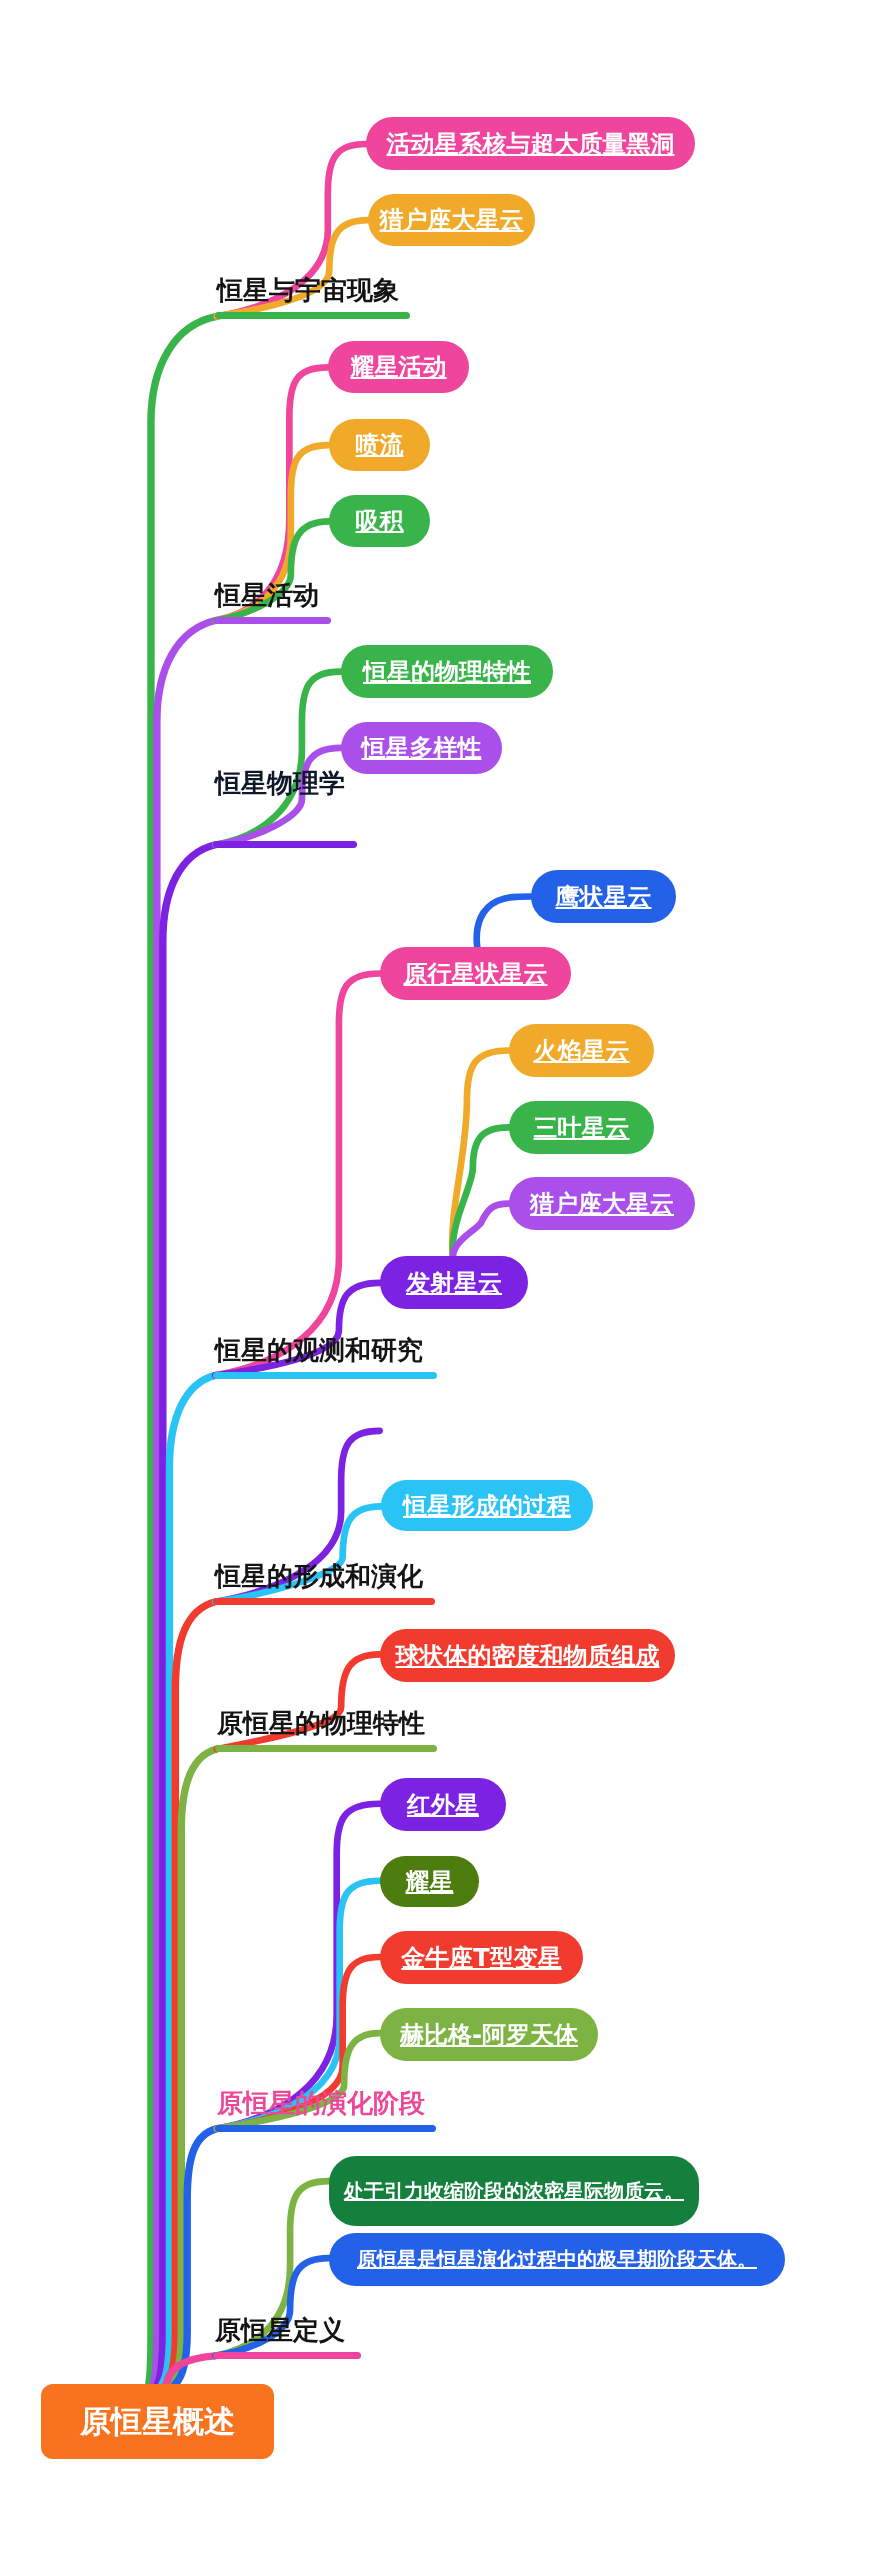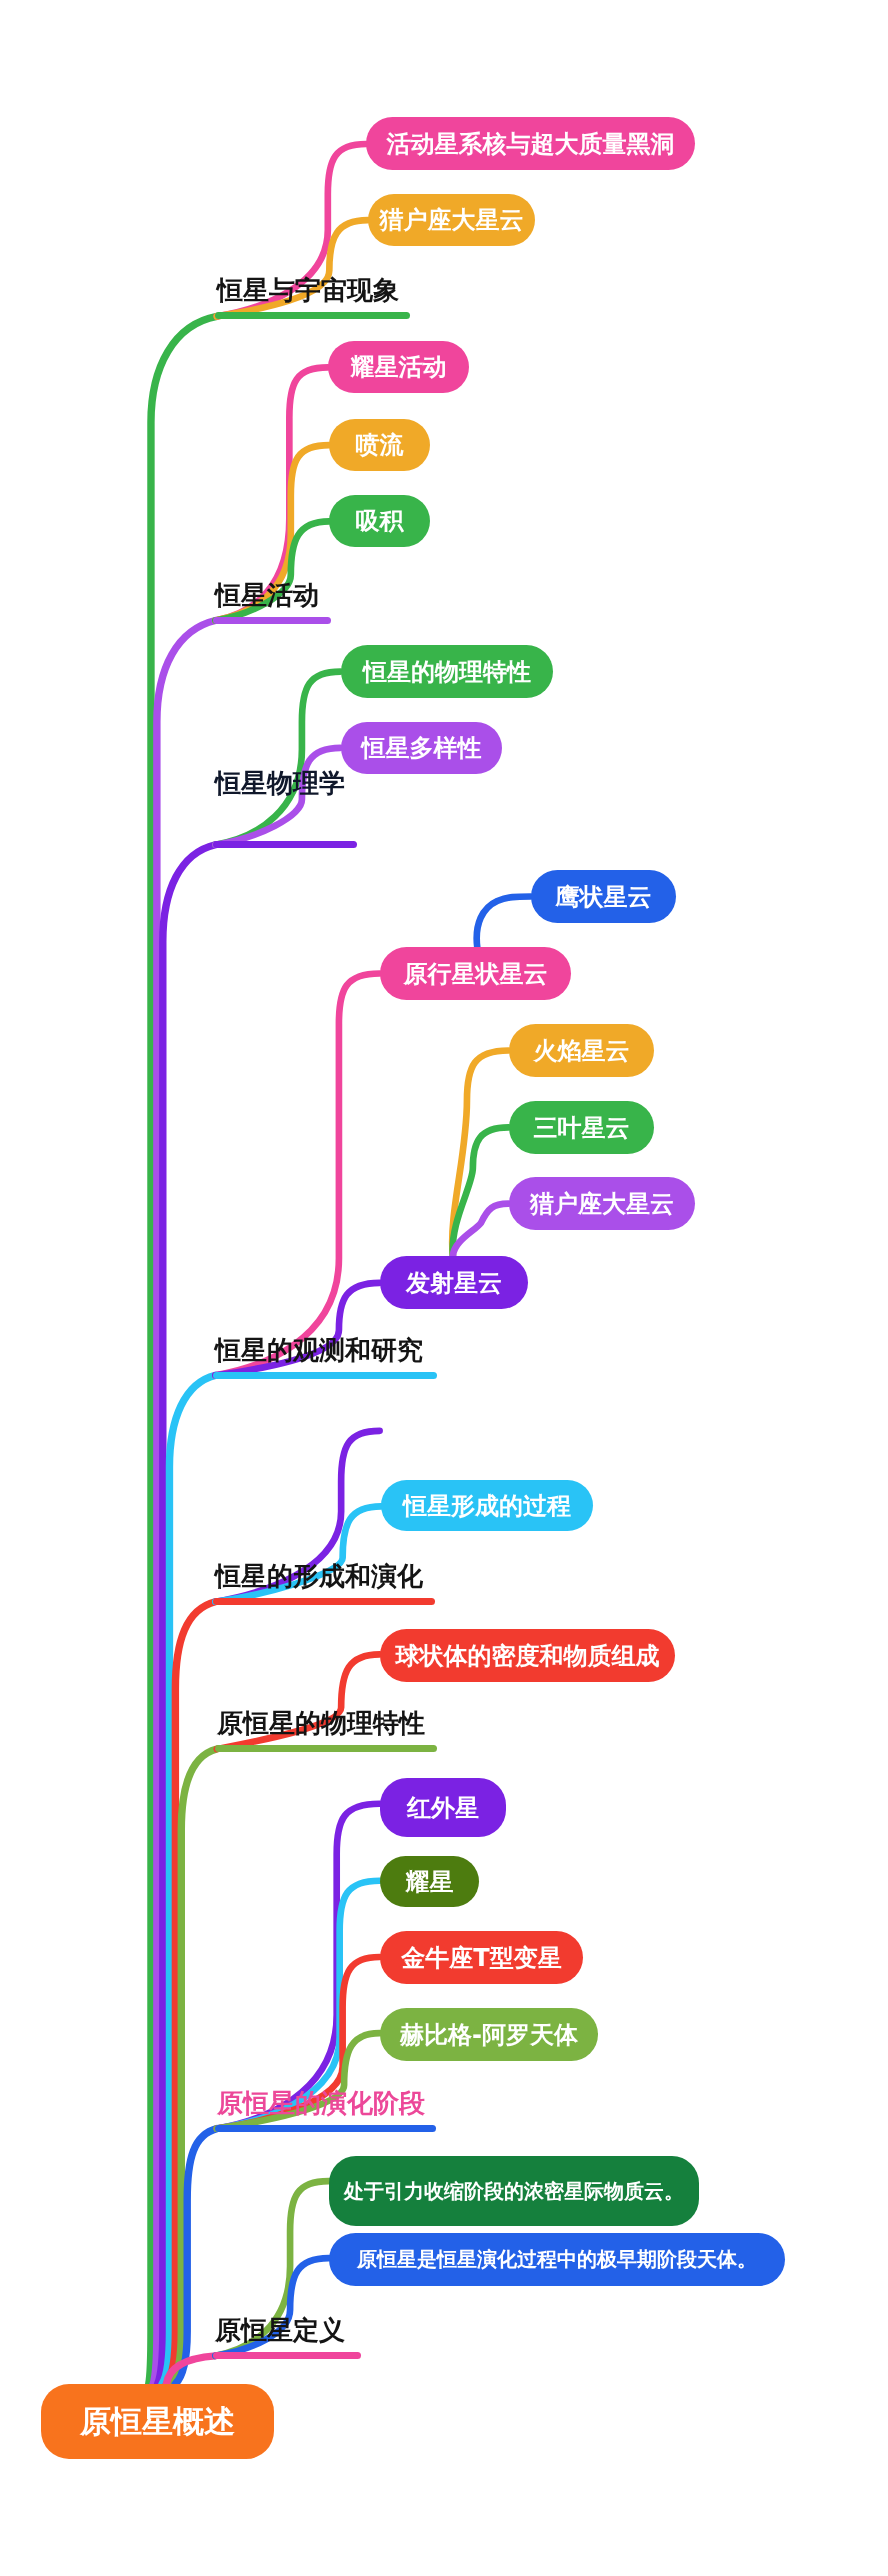--- a/index.html
+++ b/index.html
@@ -9,34 +9,34 @@
     background:#ffffff;
     font-family:"DejaVu Sans","Liberation Sans",sans-serif;
     overflow:hidden;
   }
   #wires{position:absolute;left:0;top:0;z-index:1;}
   .node-pill{
     position:absolute;z-index:3;
     display:flex;align-items:center;justify-content:center;
     border-radius:27px;
     color:#ffffff;font-weight:bold;font-size:24px;
-    white-space:nowrap;cursor:pointer;
+    white-space:nowrap;cursor:pointer;text-decoration:underline;
   }
   .topic-label{
     position:absolute;z-index:3;
     color:#141414;font-weight:bold;font-size:26px;
     white-space:nowrap;cursor:pointer;line-height:1.2;
   }
   .topic-underline{
     position:absolute;z-index:2;height:7.4px;border-radius:4.4px;
   }
   .root-pill{
     position:absolute;z-index:3;
     display:flex;align-items:center;justify-content:center;
-    border-radius:28px;color:#ffffff;font-weight:bold;font-size:31px;
+    border-radius:12px;color:#ffffff;font-weight:bold;font-size:31px;
     white-space:nowrap;cursor:pointer;
   }
 </style>
 </head>
 <body>
 
 <div id="canvas">
   <svg id="wires" width="888" height="2576" viewBox="0 0 1200 3480">
       <path d="M293,427 C235,438 204,495 204,570 L204,3150 Q204,3205 201,3221" fill="none" stroke="#38B44A" stroke-width="10" stroke-linecap="round"></path>
       <path d="M293,427 C355,417 443,385 443,310 L443,262 C443,214 453,194 495,194" fill="none" stroke="#F0459C" stroke-width="9" stroke-linecap="round"></path>
@@ -91,21 +91,21 @@
     <div class="node-pill" style="left: 509px; top: 1101px; width: 145px; height: 53px; background: rgb(56, 180, 74);">三叶星云</div>
     <div class="node-pill" style="left: 509px; top: 1177px; width: 186px; height: 53px; background: rgb(170, 79, 233);">猎户座大星云</div>
     <div class="topic-underline" style="left: 213px; top: 1598px; width: 222px; background: rgb(242, 59, 47);"></div>
     <div class="topic-label" style="left: 215px; top: 1561px; color: rgb(20, 20, 20);">恒星的形成和演化</div>
     <div class="node-pill" style="left: 381px; top: 1480px; width: 212px; height: 51px; background: rgb(41, 195, 246);">恒星形成的过程</div>
     <div class="topic-underline" style="left: 215px; top: 1745px; width: 222px; background: rgb(124, 179, 66);"></div>
     <div class="topic-label" style="left: 217px; top: 1708px; color: rgb(20, 20, 20);">原恒星的物理特性</div>
     <div class="node-pill" style="left: 380px; top: 1629px; width: 295px; height: 53px; background: rgb(242, 59, 47);">球状体的密度和物质组成</div>
     <div class="topic-underline" style="left: 215px; top: 2125px; width: 221px; background: rgb(35, 97, 232);"></div>
     <div class="topic-label" style="left: 217px; top: 2088px; color: #ec4899;">原恒星的演化阶段</div>
-    <div class="node-pill" style="left: 380px; top: 1778px; width: 126px; height: 59px; background: rgb(123, 34, 227);">红外星</div>
+    <div class="node-pill" style="left: 380px; top: 1778px; width: 126px; height: 53px; background: rgb(123, 34, 227);">红外星</div>
     <div class="node-pill" style="left: 380px; top: 1856px; width: 99px; height: 51px; background: #4d7c0f;">耀星</div>
     <div class="node-pill" style="left: 380px; top: 1931px; width: 203px; height: 53px; background: rgb(242, 59, 47);">金牛座T型变星</div>
     <div class="node-pill" style="left: 380px; top: 2008px; width: 218px; height: 53px; background: rgb(124, 179, 66);">赫比格-阿罗天体</div>
     <div class="topic-underline" style="left: 213px; top: 2352px; width: 148px; background: rgb(240, 69, 156);"></div>
     <div class="topic-label" style="left: 215px; top: 2315px; color: rgb(20, 20, 20);">原恒星定义</div>
     <div class="node-pill" style="left: 329px; top: 2156px; width: 370px; height: 70px; background: #15803d; font-size: 20px;">处于引力收缩阶段的浓密星际物质云。</div>
     <div class="node-pill" style="left: 329px; top: 2233px; width: 456px; height: 53px; background: rgb(35, 97, 232); font-size: 20px;">原恒星是恒星演化过程中的极早期阶段天体。</div>
     <div class="root-pill" style="left: 41px; top: 2384px; width: 233px; height: 75px; background: rgb(248, 115, 29);">原恒星概述</div>
   </div>
 

